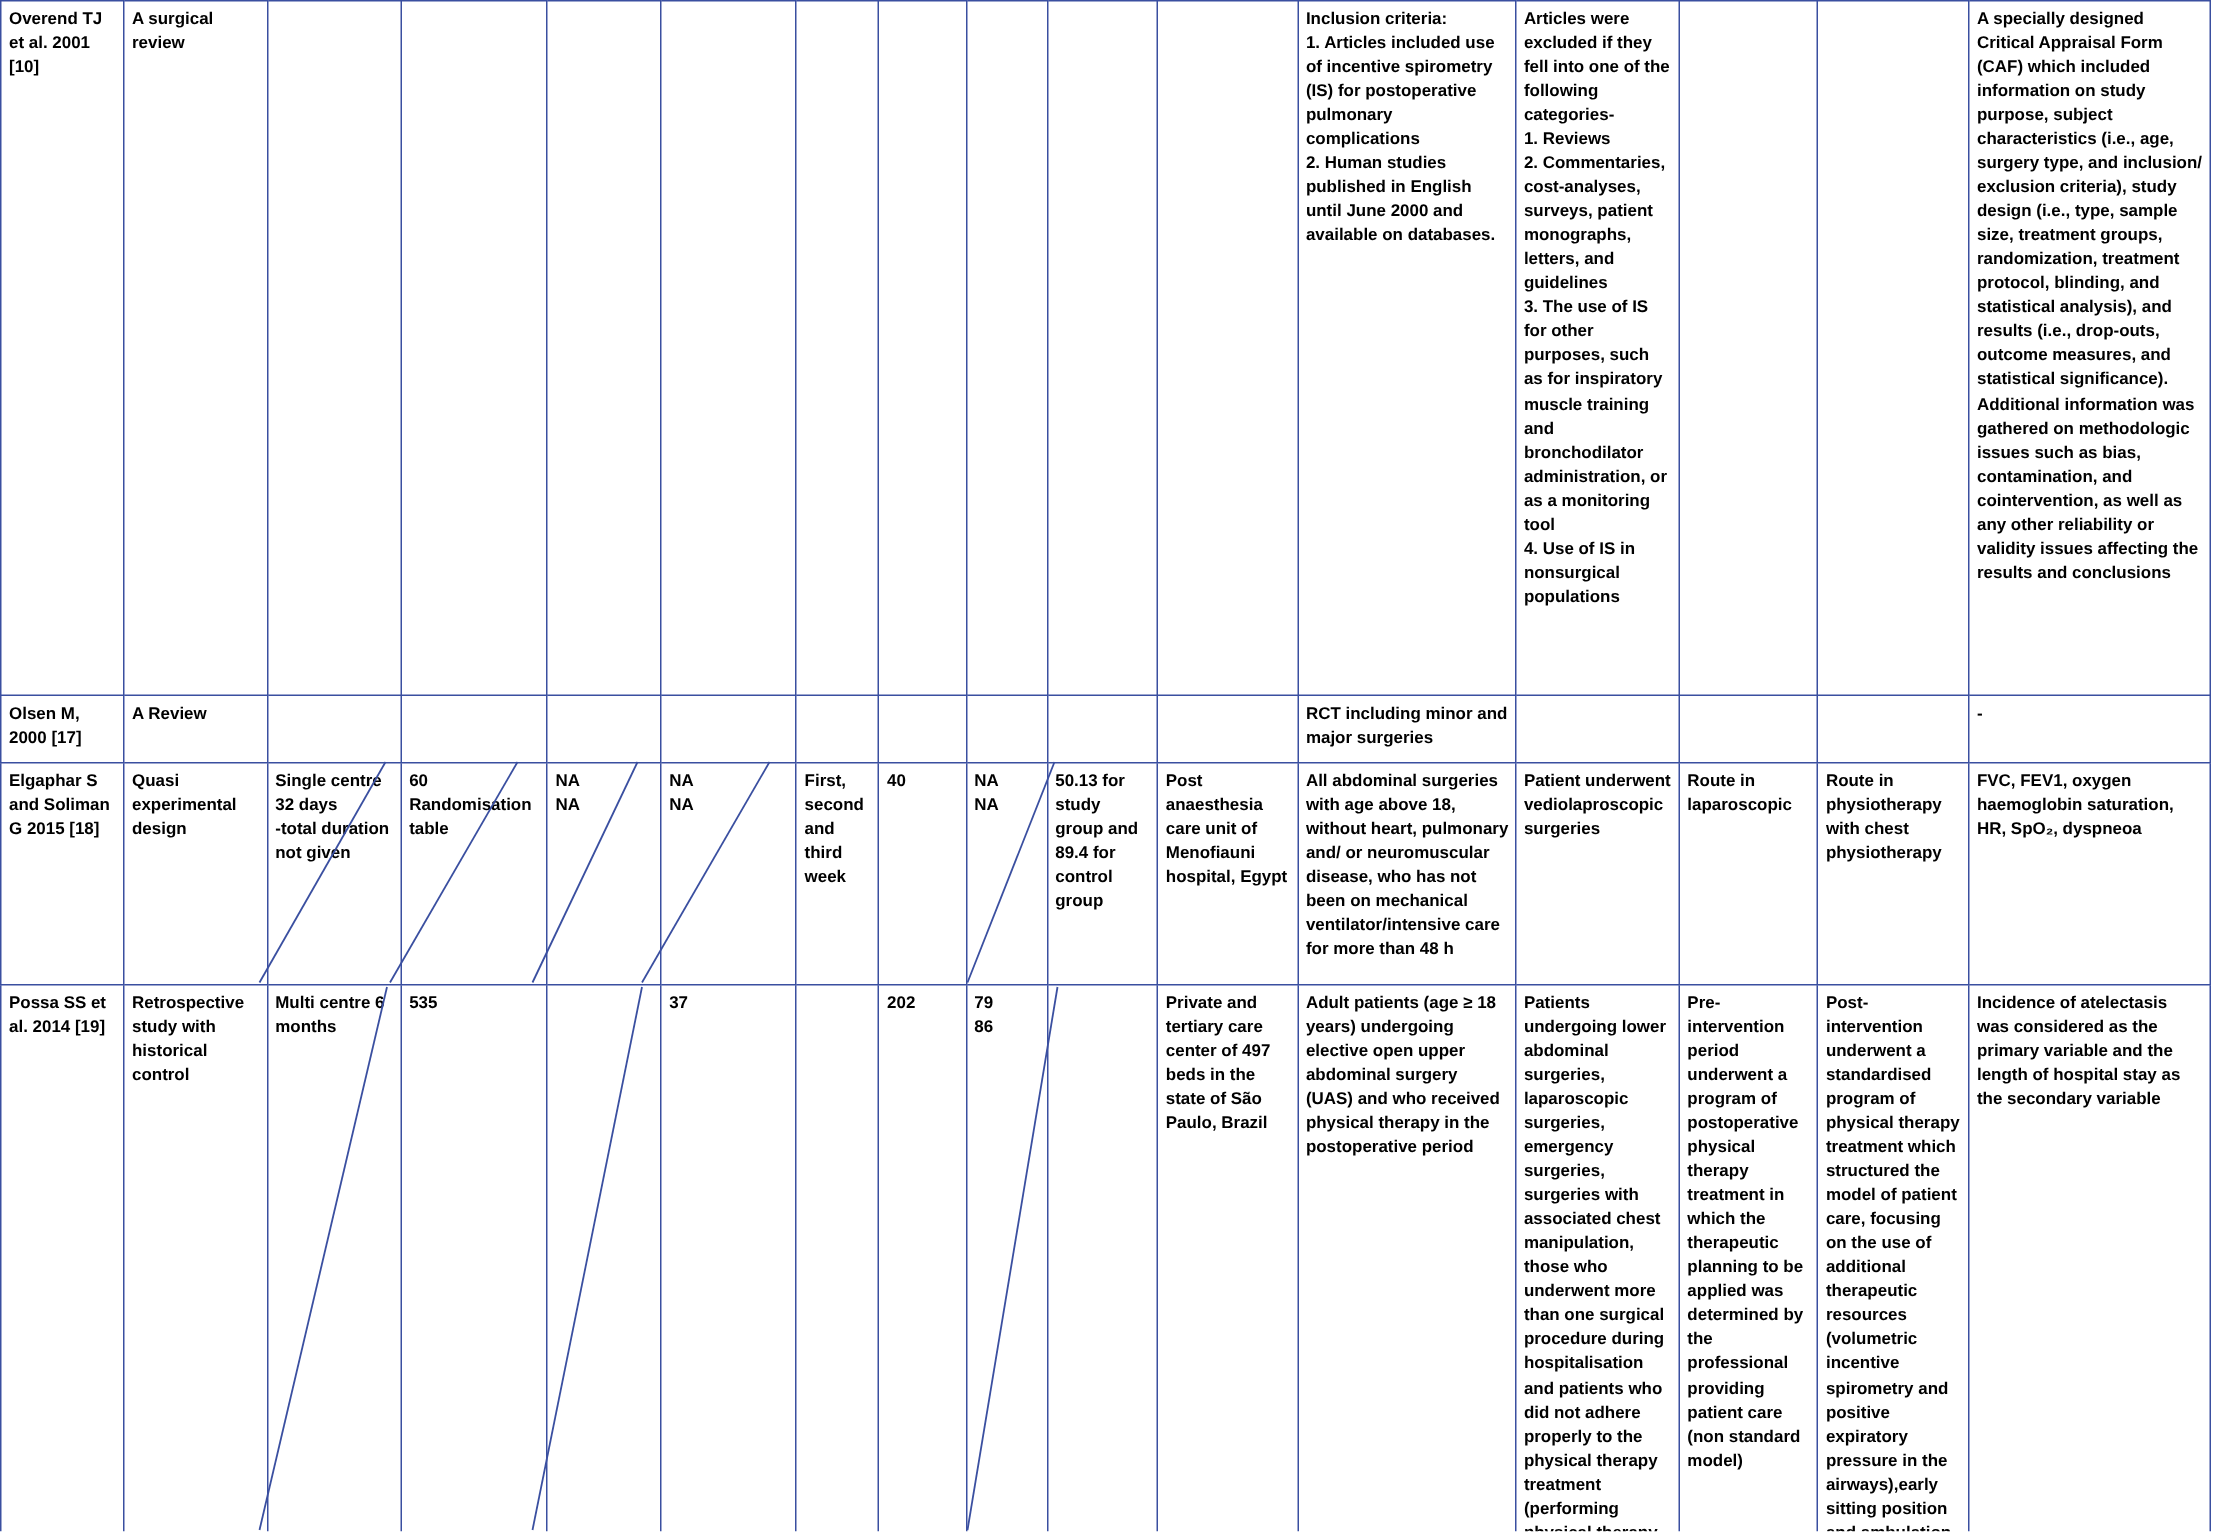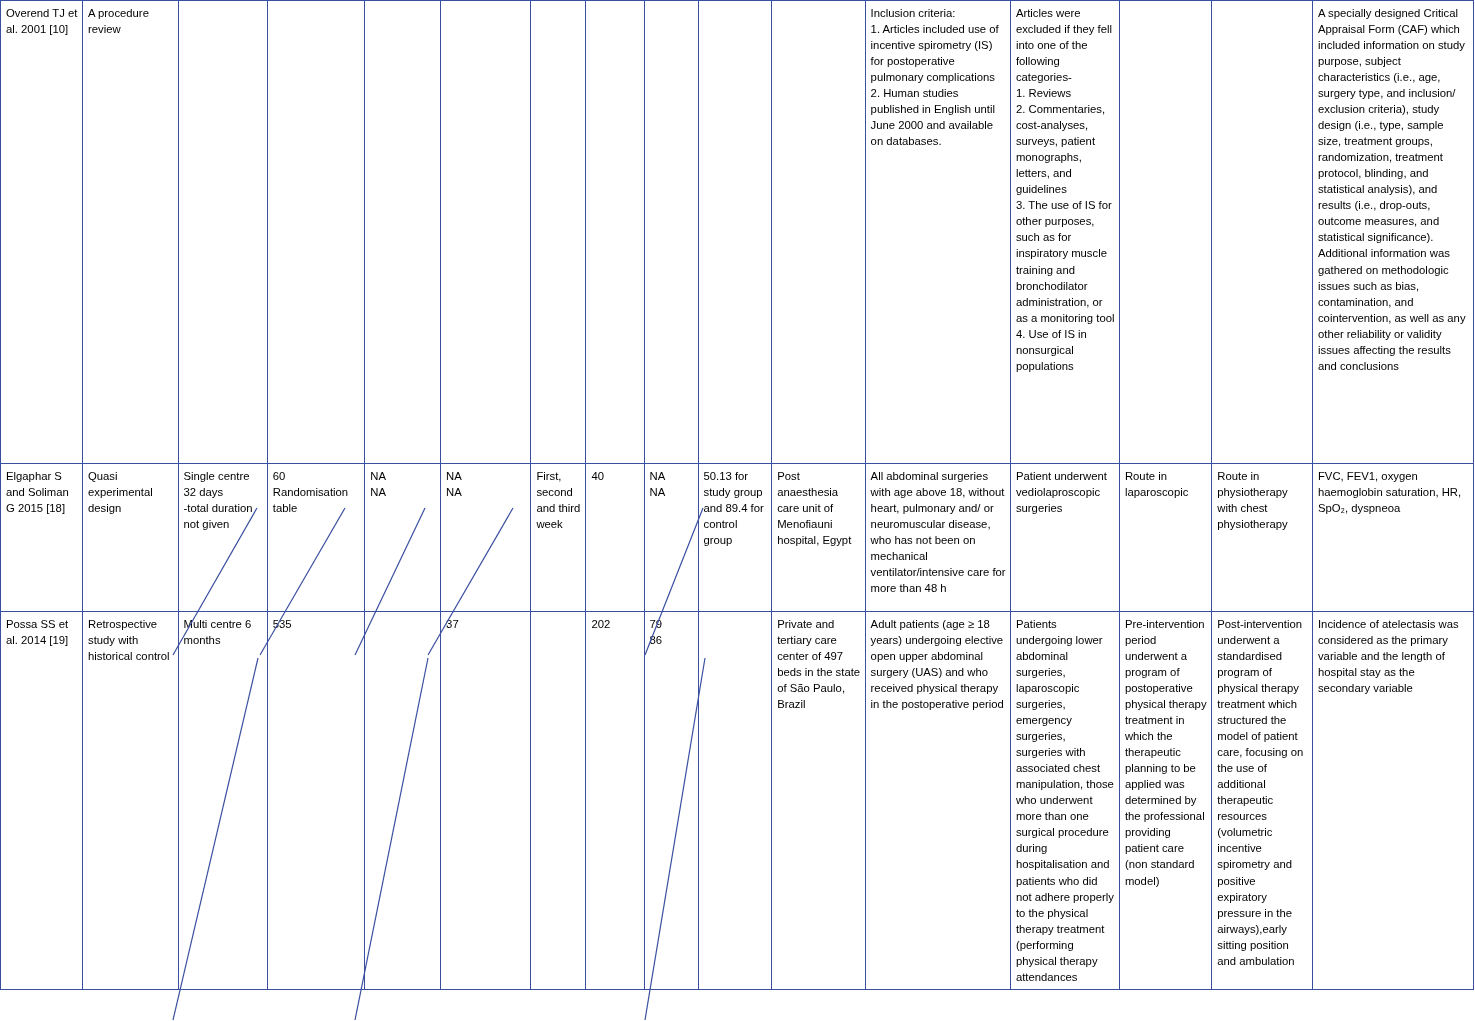--- a/index.html
+++ b/index.html
@@ -10,20 +10,21 @@
   body {
     font-family: "Liberation Sans", sans-serif;
     color: #000000;
   }
   #sheet {
     position: relative;
     width: 1475px;
     height: 1021px;
     overflow: hidden;
     background: #ffffff;
+    font-weight: bold;
   }
   table.data-table {
     border-collapse: collapse;
     table-layout: fixed;
     width: 1474px;
     margin: 0;
   }
   table.data-table td {
     border: 1px solid #3a4fa0;
     vertical-align: top;
@@ -74,21 +75,21 @@
         <col class="c11">
       <col class="c12">
         <col class="c13">
         <col class="c14">
         <col class="c15">
     </colgroup>
     <tbody>
 
       <tr style="height:463px;">
         <td class="nowrap-lines">Overend TJ et al. 2001 [10]</td>
-        <td class="nowrap-lines">A procedure review</td>
+        <td class="nowrap-lines">A surgical review</td>
         <td class="nowrap-lines"></td>
         <td class="nowrap-lines"></td>
         <td class="nowrap-lines"></td>
         <td class="nowrap-lines"></td>
         <td class="nowrap-lines"></td>
         <td class="nowrap-lines"></td>
         <td class="nowrap-lines"></td>
         <td class="nowrap-lines"></td>
         <td class="nowrap-lines"></td>
         <td class="nowrap-lines"> Inclusion criteria:
@@ -98,20 +99,38 @@
 1. Reviews
 2. Commentaries, cost-analyses, surveys, patient monographs, letters, and guidelines
 3. The use of IS for other purposes, such as for inspiratory muscle training and bronchodilator administration, or as a monitoring tool
 4. Use of IS in nonsurgical populations</td>
         <td class="nowrap-lines"></td>
         <td class="nowrap-lines"></td>
         <td class="nowrap-lines"> A specially designed Critical Appraisal Form (CAF) which included information on study purpose, subject characteristics (i.e., age, surgery type, and inclusion/ exclusion criteria), study design (i.e., type, sample size, treatment groups, randomization, treatment protocol, blinding, and statistical analysis), and results (i.e., drop-outs, outcome measures, and statistical significance). Additional information was gathered on methodologic
 issues such as bias, contamination, and cointervention, as well as any other reliability or validity issues affecting the results and conclusions</td>
       </tr>
 
+      <tr style="height:45px;">
+        <td class="nowrap-lines">Olsen M, 2000 [17]</td>
+        <td class="nowrap-lines">A Review</td>
+        <td class="nowrap-lines"></td>
+        <td class="nowrap-lines"></td>
+        <td class="nowrap-lines"></td>
+        <td class="nowrap-lines"></td>
+        <td class="nowrap-lines"></td>
+        <td class="nowrap-lines"></td>
+        <td class="nowrap-lines"></td>
+        <td class="nowrap-lines"></td>
+        <td class="nowrap-lines"></td>
+        <td class="nowrap-lines">RCT including minor and major surgeries</td>
+        <td class="nowrap-lines"></td>
+        <td class="nowrap-lines"></td>
+        <td class="nowrap-lines"></td>
+        <td class="nowrap-lines">-</td>
+      </tr>
 
       <tr style="height:148px;padding-left:28px;">
         <td class="nowrap-lines">Elgaphar S and Soliman G 2015 [18]</td>
         <td class="nowrap-lines">Quasi experimental design</td>
         <td class="nowrap-lines">Single centre
 32 days
 -total duration not given</td>
         <td class="nowrap-lines">60 Randomisation table</td>
         <td class="nowrap-lines">NA
 NA</td>

